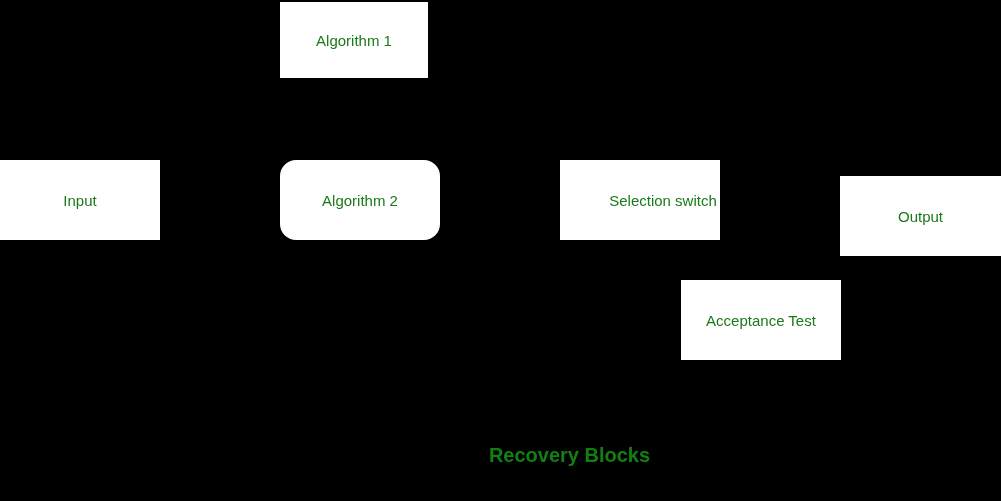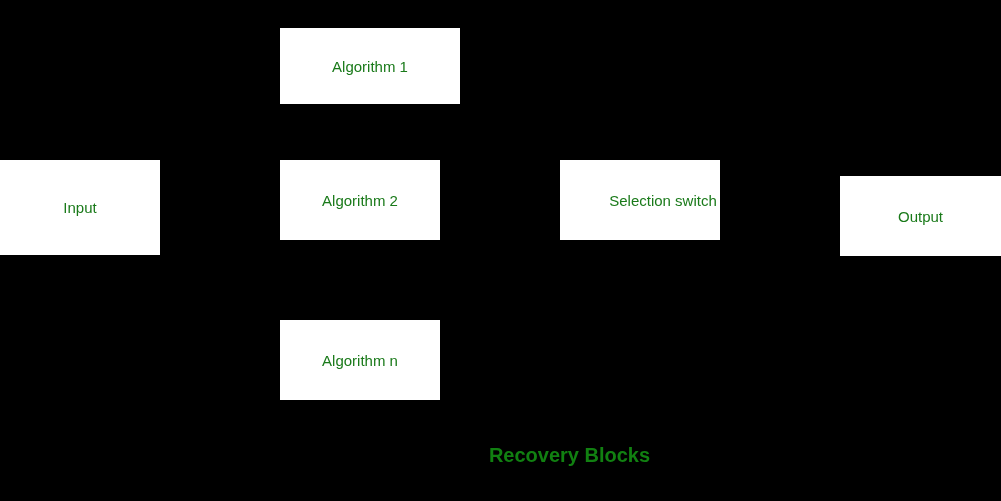--- a/index.html
+++ b/index.html
@@ -35,23 +35,23 @@
     text-align: center;
     white-space: nowrap;
     letter-spacing: 0px;
   }
   .node-label {
     color: #1a7a1a;
     font-size: 15px;
     font-family: "Liberation Sans", sans-serif;
   }
   
-  #node-algorithm-1 { left: 280px; top: 2px;   width: 180px; height: 76px; margin-top: 26px; }
-  #node-input       { left: 0px;   top: 160px; width: 160px; height: 95px; }
-  #node-algorithm-2 { left: 280px; top: 160px; width: 160px; height: 80px; }
+  #node-algorithm-1 { left: 280px; top: 2px;   width: 148px; height: 76px; }
+  #node-input       { left: 0px;   top: 160px; width: 160px; height: 80px; }
+  #node-algorithm-2 { left: 280px; top: 160px; width: 160px; height: 80px; border-radius: 16px; }
   #node-selection-switch { left: 560px; top: 160px; width: 160px; height: 80px; padding-left: 46px; }
   #node-output      { left: 840px; top: 160px; width: 161px; height: 80px; margin-top: 16px; }
   #node-algorithm-n { left: 280px; top: 320px; width: 160px; height: 80px; }
   #node-acceptance-test { left: 681px; top: 280px; width: 160px; height: 80px; }
 
   #diagram-caption {
     position: absolute;
     left: 0px;
     top: 444px;
     width: 1001px;
@@ -87,22 +87,22 @@
   </div>
 
   <div class="node" id="node-selection-switch">
     <span class="node-label">Selection switch</span>
   </div>
 
   <div class="node" id="node-output">
     <span class="node-label">Output</span>
   </div>
 
-  <div class="node" id="node-algorithm-n">
-    <span class="node-label">Algorithm n</span>
+
+  <div class="node" id="node-acceptance-test">
+    <span class="node-label">Acceptance Test</span>
   </div>
-
 
   <div id="diagram-caption">
     <span id="caption-inner">Recovery Blocks</span>
   </div>
 
 </div>
 
 </body></html>

